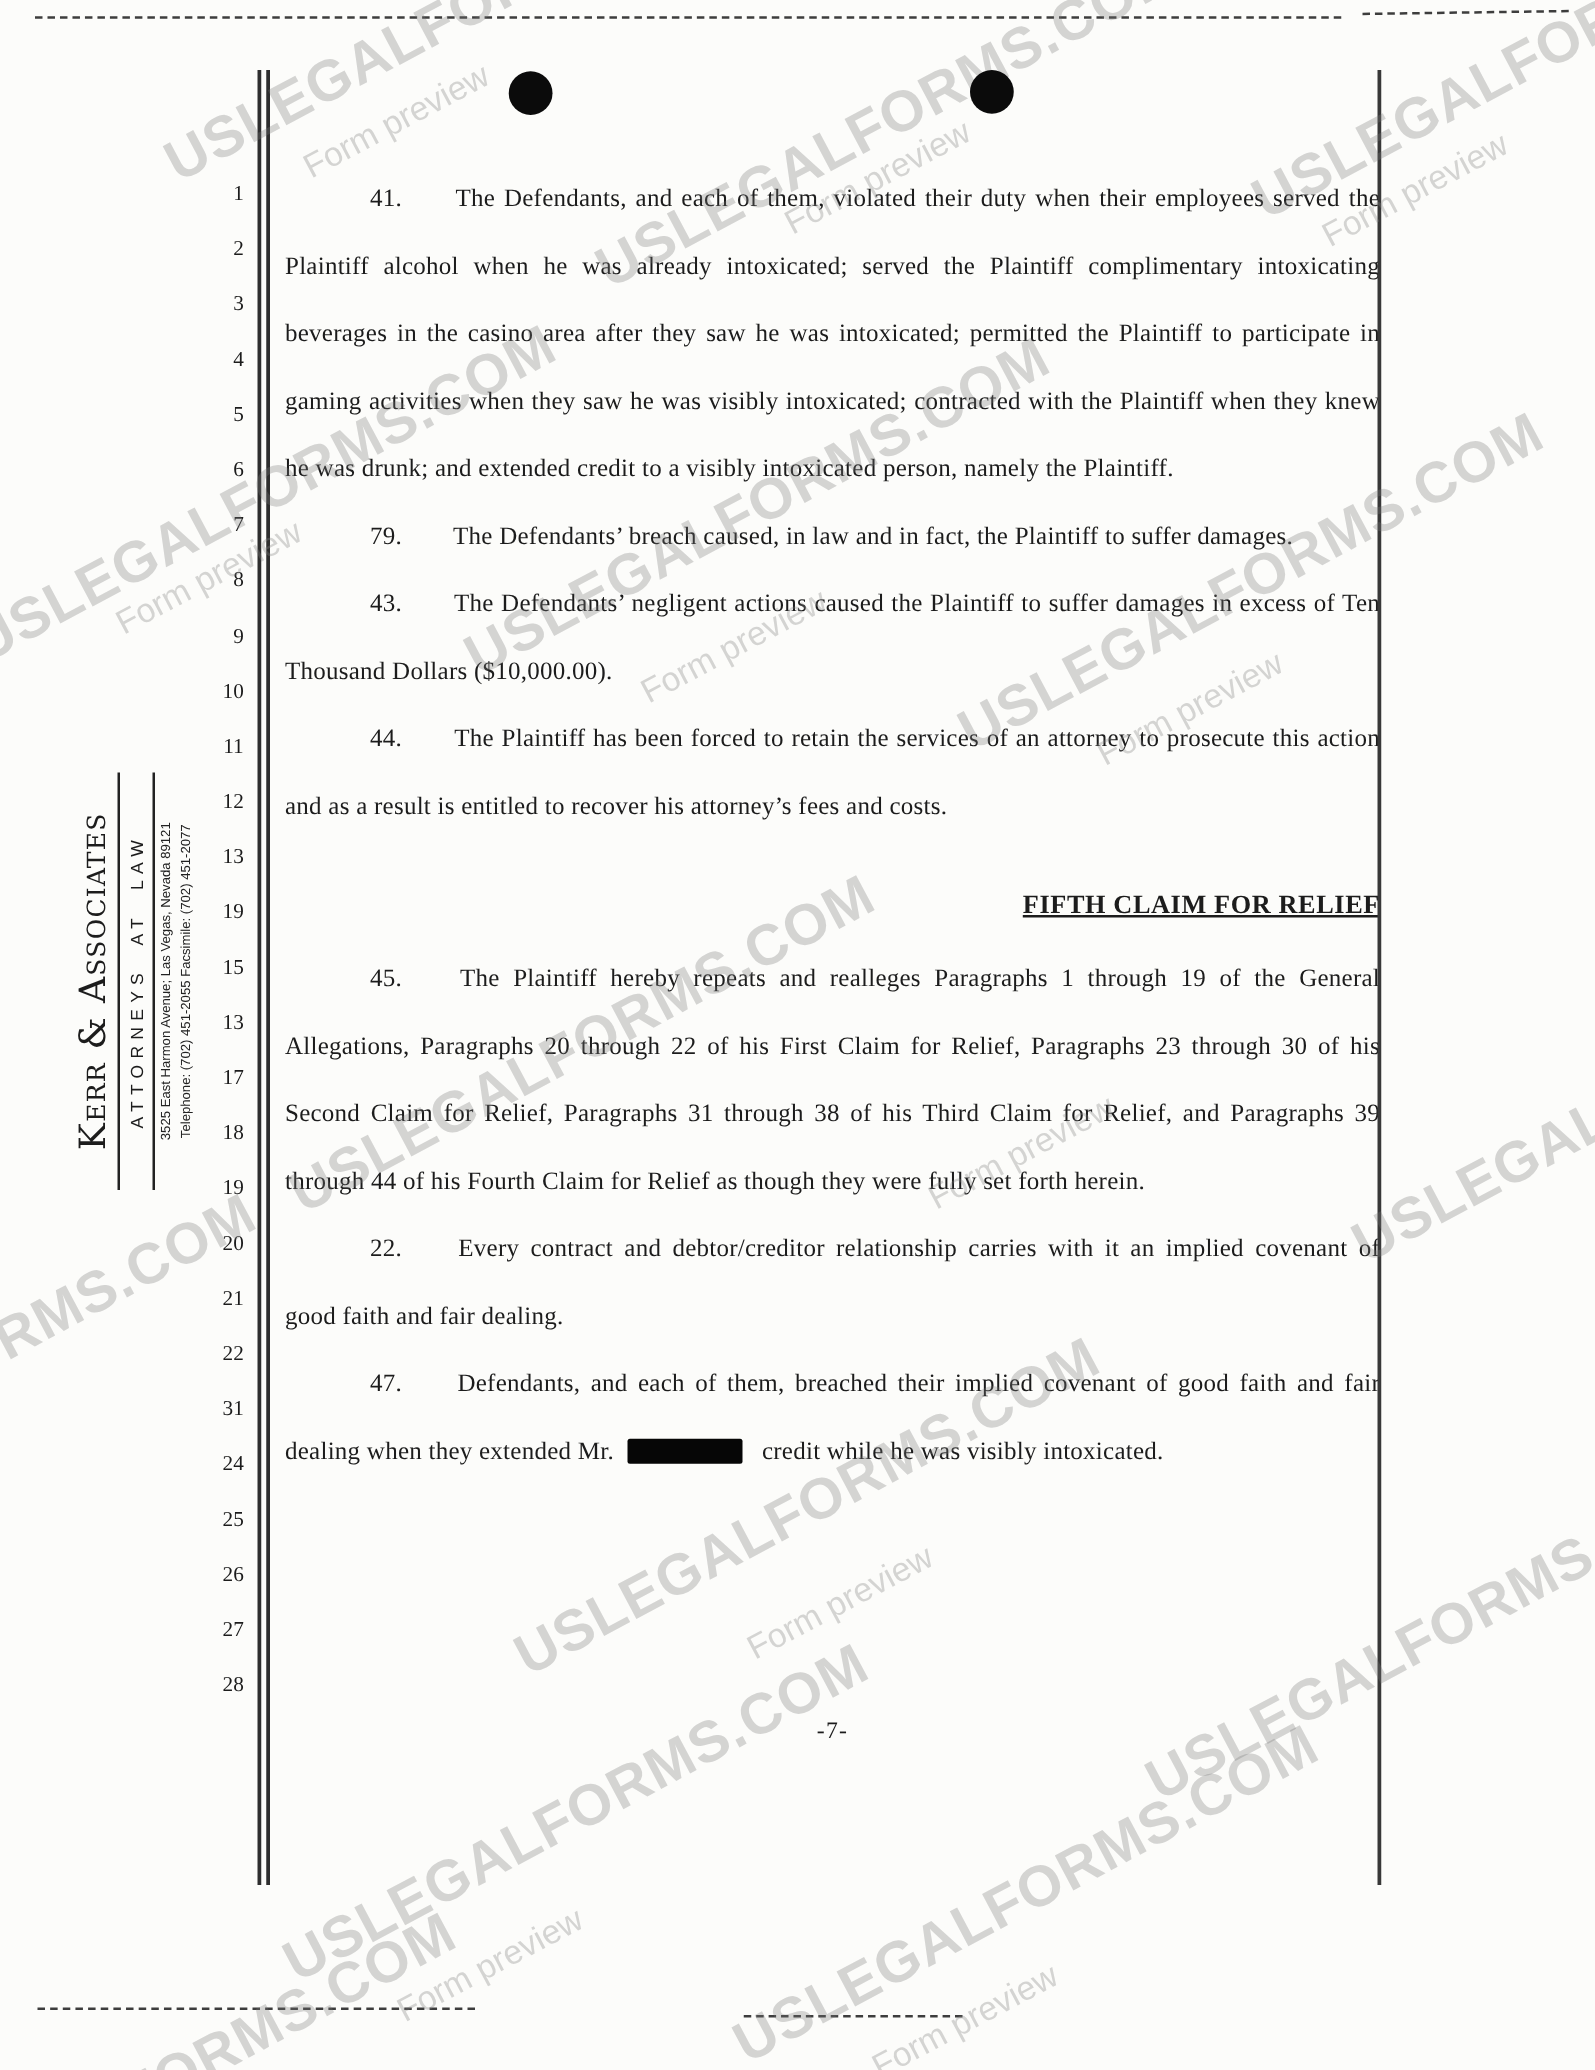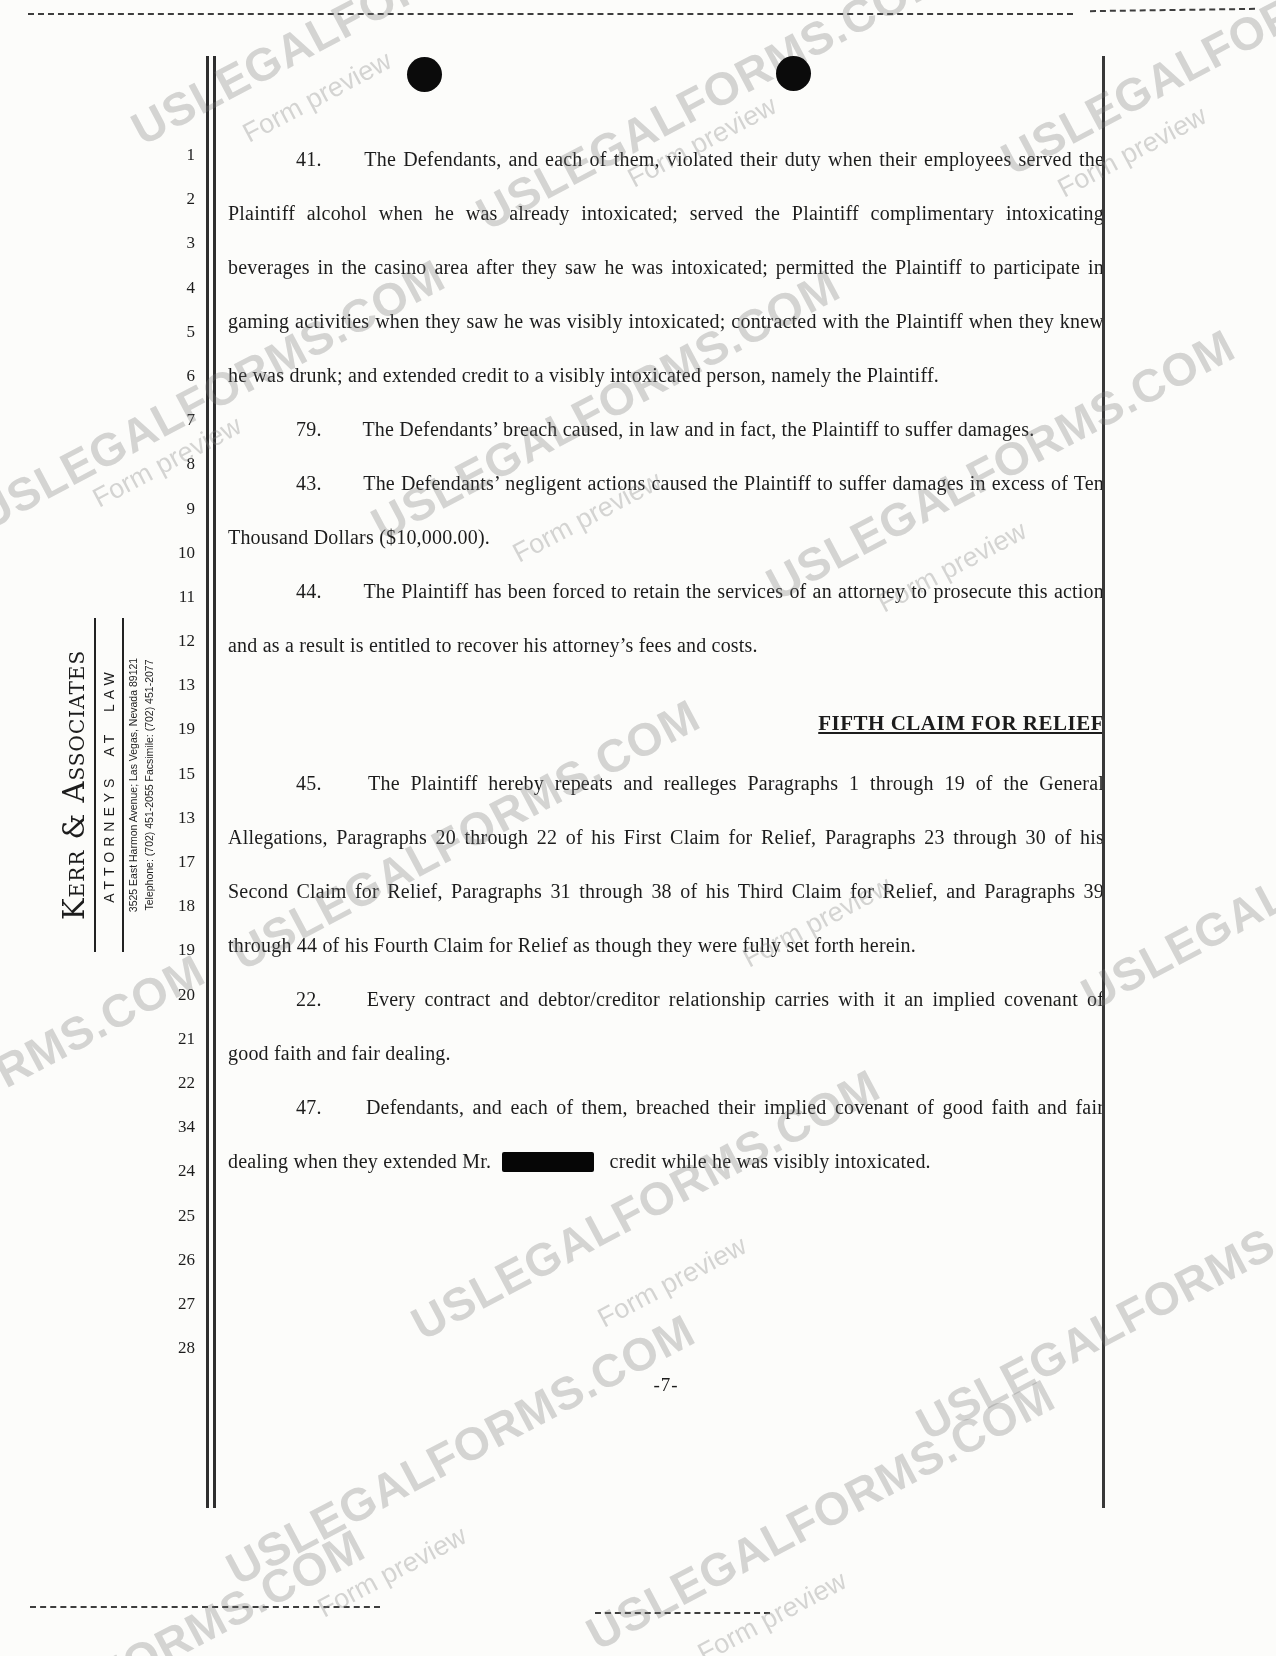--- a/index.html
+++ b/index.html
@@ -131,21 +131,21 @@
       <div class="line-number">13</div>
       <div class="line-number">19</div>
       <div class="line-number">15</div>
       <div class="line-number">13</div>
       <div class="line-number">17</div>
       <div class="line-number">18</div>
       <div class="line-number">19</div>
       <div class="line-number">20</div>
       <div class="line-number">21</div>
       <div class="line-number">22</div>
-      <div class="line-number">34</div>
+      <div class="line-number">31</div>
       <div class="line-number">24</div>
       <div class="line-number">25</div>
       <div class="line-number">26</div>
       <div class="line-number">27</div>
       <div class="line-number">28</div>
     </div>
 
   <div class="firm-block">
     <div class="firm-name">Kerr &amp; Associates</div>
     <div class="firm-sub">ATTORNEYS AT LAW</div>

